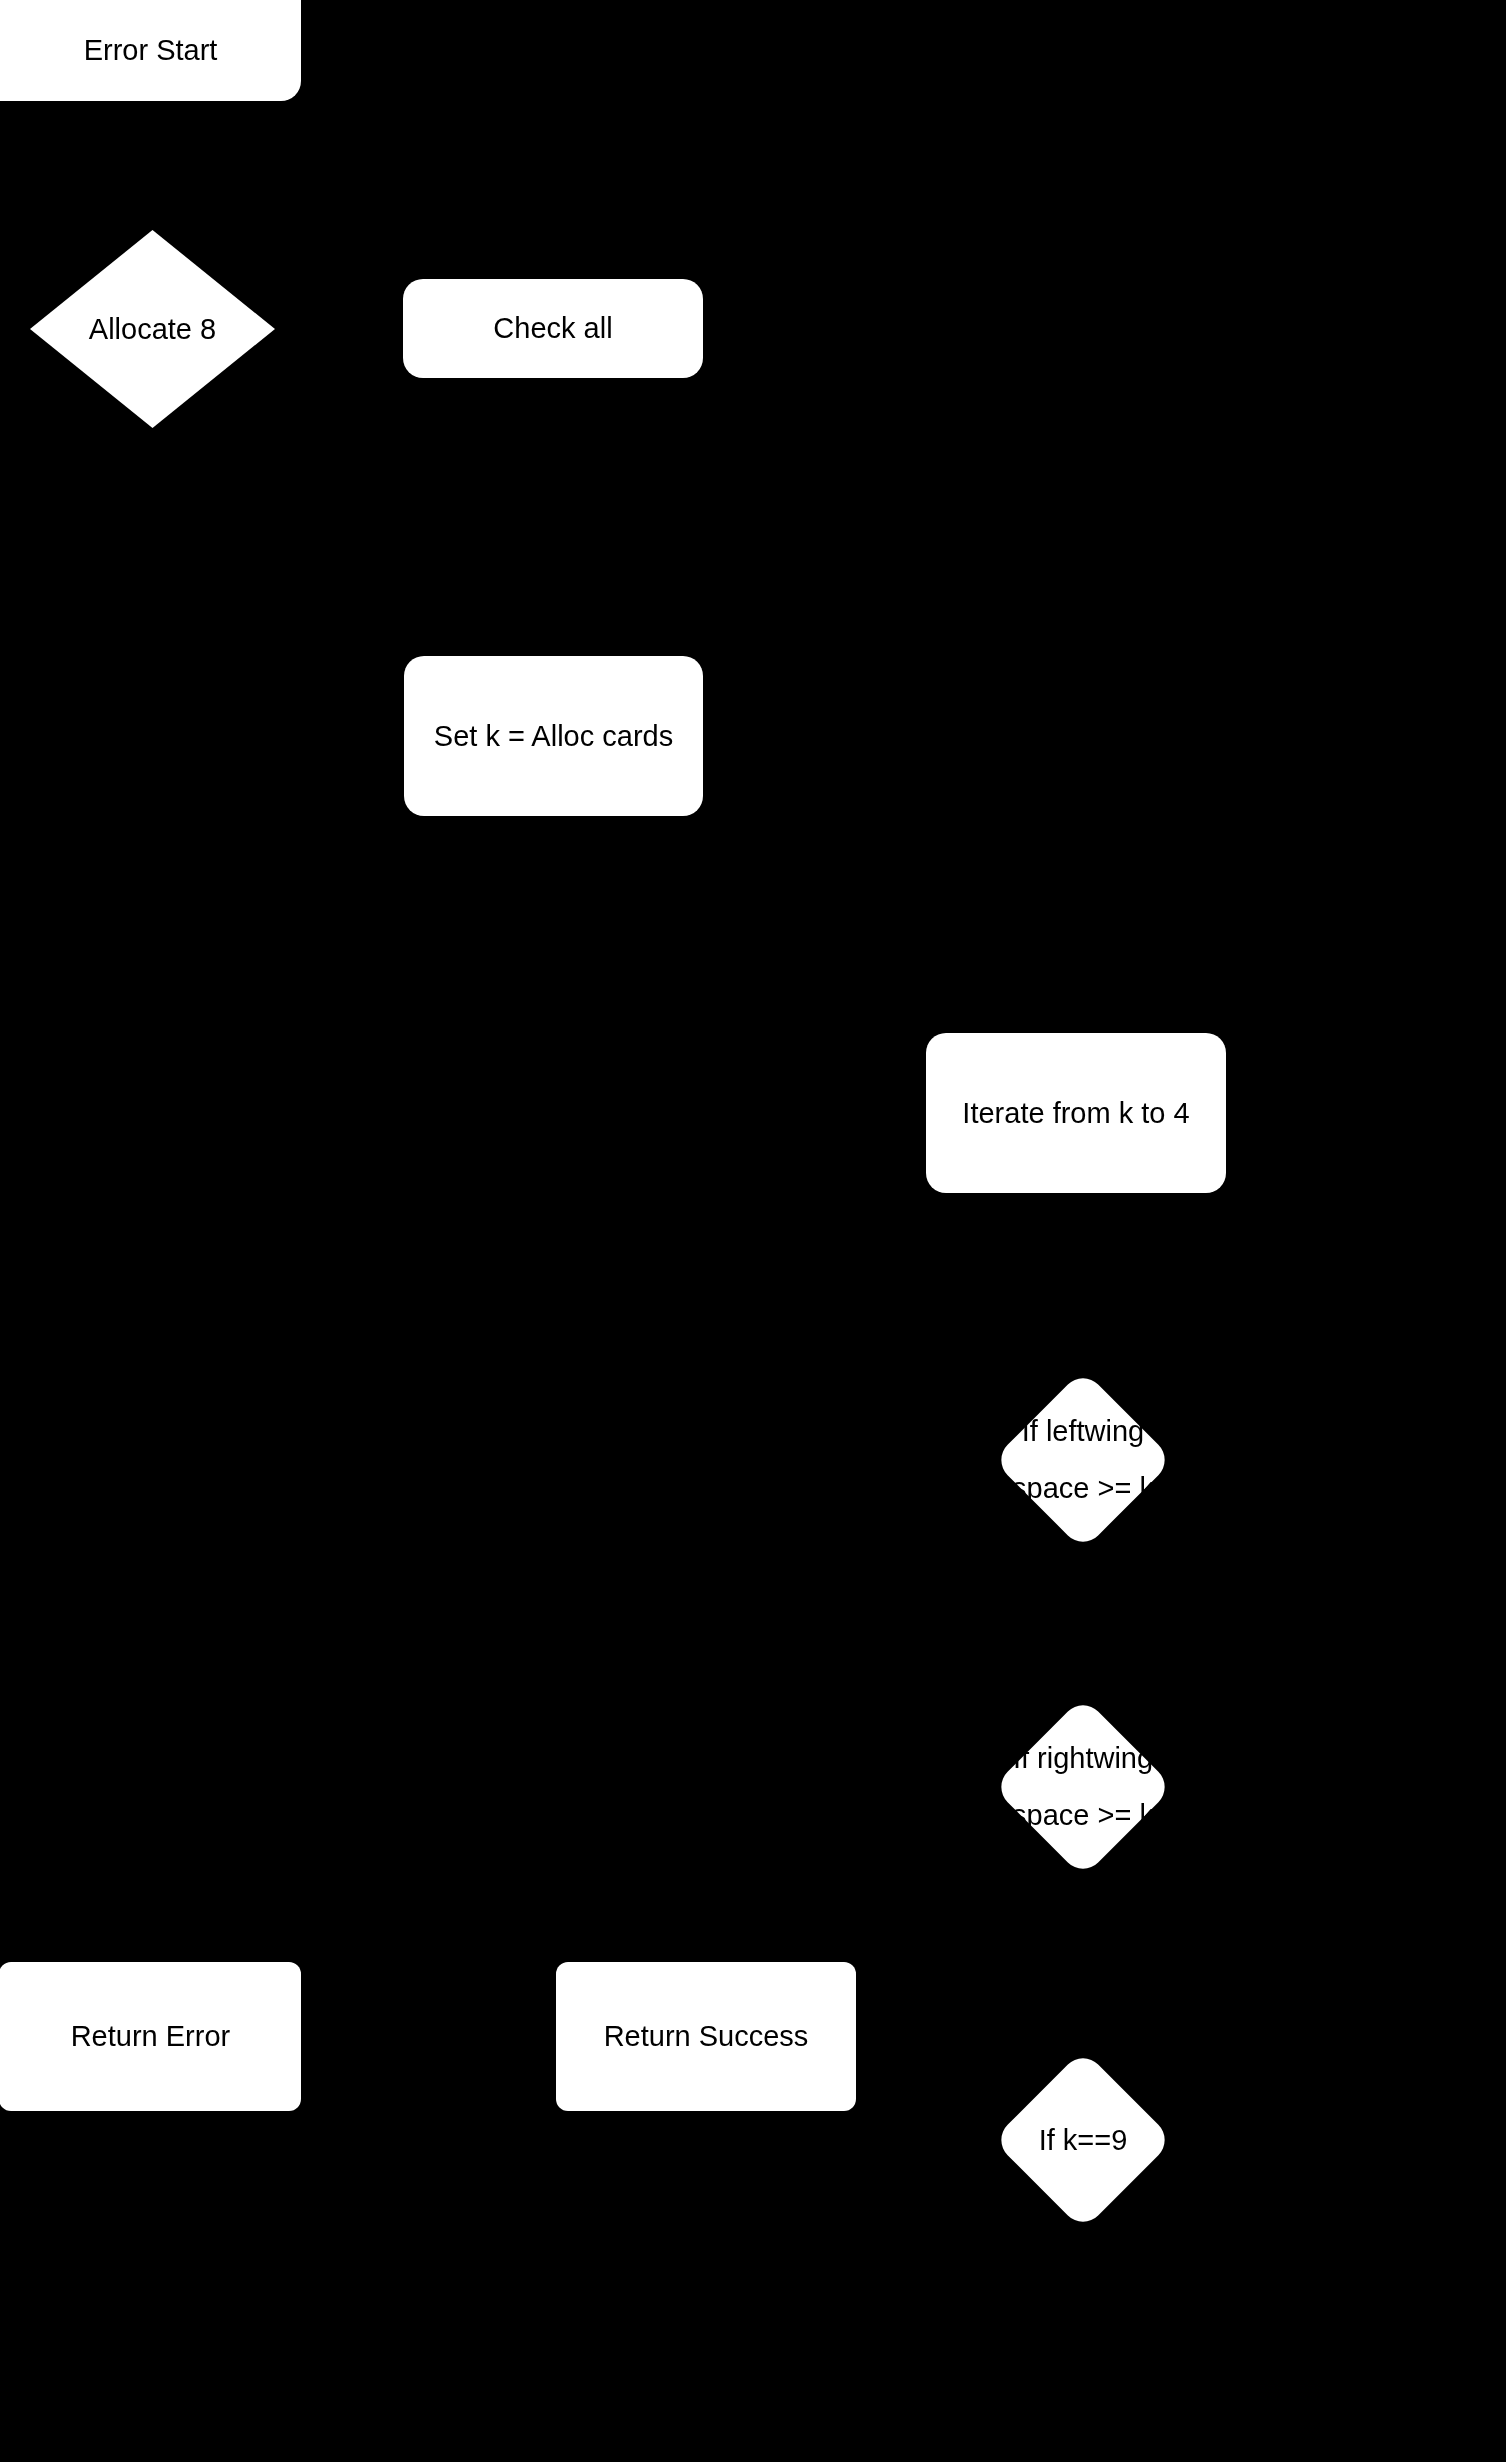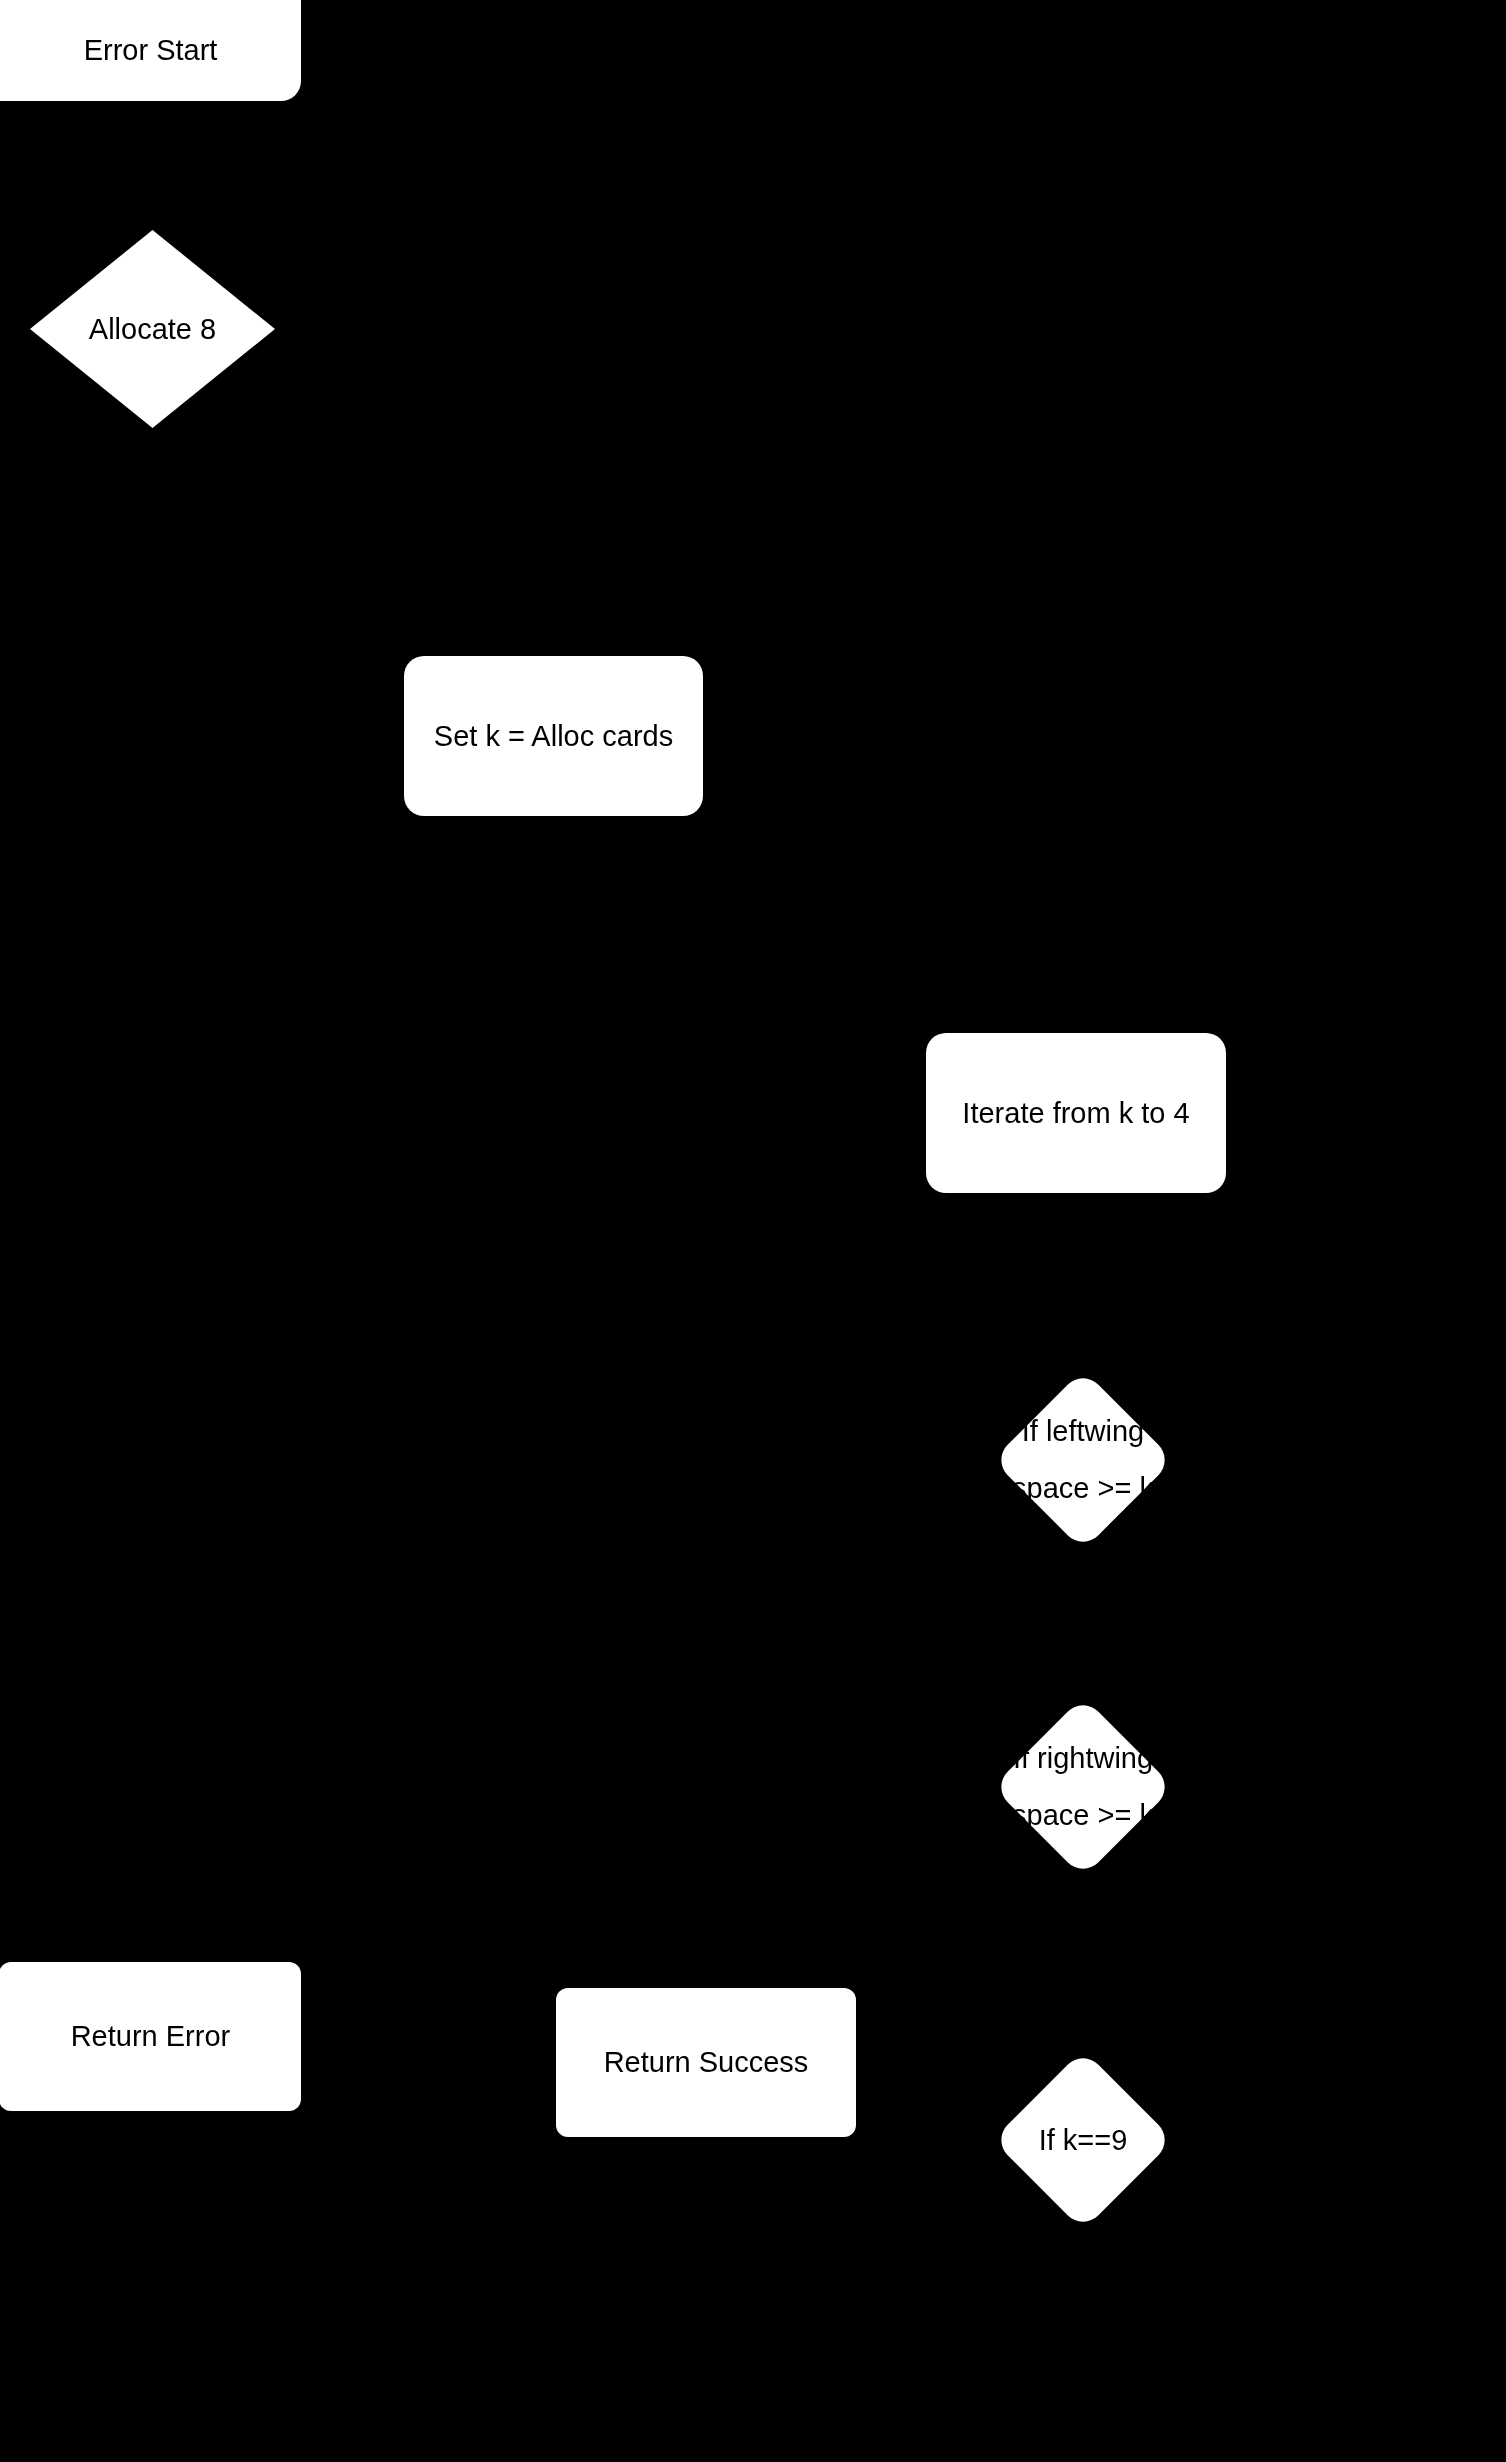--- a/index.html
+++ b/index.html
@@ -66,20 +66,23 @@
 <div id="canvas">
 
   <div class="node box-round" style="left:-52px; top:-50px; width:353px; height:151px; padding-top:50px; padding-left:52px;">
     <span class="label fs-46">Error Start</span>
   </div>
 
   <div class="node diamond" style="left:30px; top:230px; width:245px; height:198px;">
     <span class="label fs-46">Allocate 8</span>
   </div>
 
+  <div class="node box-round" style="left:403px; top:279px; width:300px; height:99px;">
+    <span class="label fs-46">Check all</span>
+  </div>
 
 
   <div class="node box-round" style="left:404px; top:656px; width:299px; height:160px;">
     <span class="label fs-46">Set k = Alloc cards</span>
   </div>
 
   <div class="node box-round" style="left:926px; top:1033px; width:300px; height:160px;">
     <span class="label fs-46">Iterate from k to 4</span>
   </div>
 
@@ -98,21 +101,21 @@
          transform:translate(-50%,-50%); width:214px; text-align:center;">
       <div class="fs-46">If rightwing</div>
       <div class="fs-46">space &gt;= k</div>
     </div>
   </div>
 
   <div class="node box-sharp" style="left:-0.6px; top:1962px; width:302px; height:149px;">
     <span class="label fs-46">Return Error</span>
   </div>
 
-  <div class="node box-sharp" style="left:556px; top:1962px; width:300px; height:149px;margin-top:26px;">
+  <div class="node box-sharp" style="left:556px; top:1962px; width:300px; height:149px;">
     <span class="label fs-46">Return Success</span>
   </div>
 
   <div class="node diamond-round" style="left:992px; top:2049px; width:182px; height:182px;">
     <div class="dshape" style="width:128px; height:128px; margin-left:-64px; margin-top:-64px;"></div>
     <span class="label fs-46" style="position:absolute; left:50%; top:50%; transform:translate(-50%,-50%);">If k==9</span>
   </div>
 
 </div>
 

